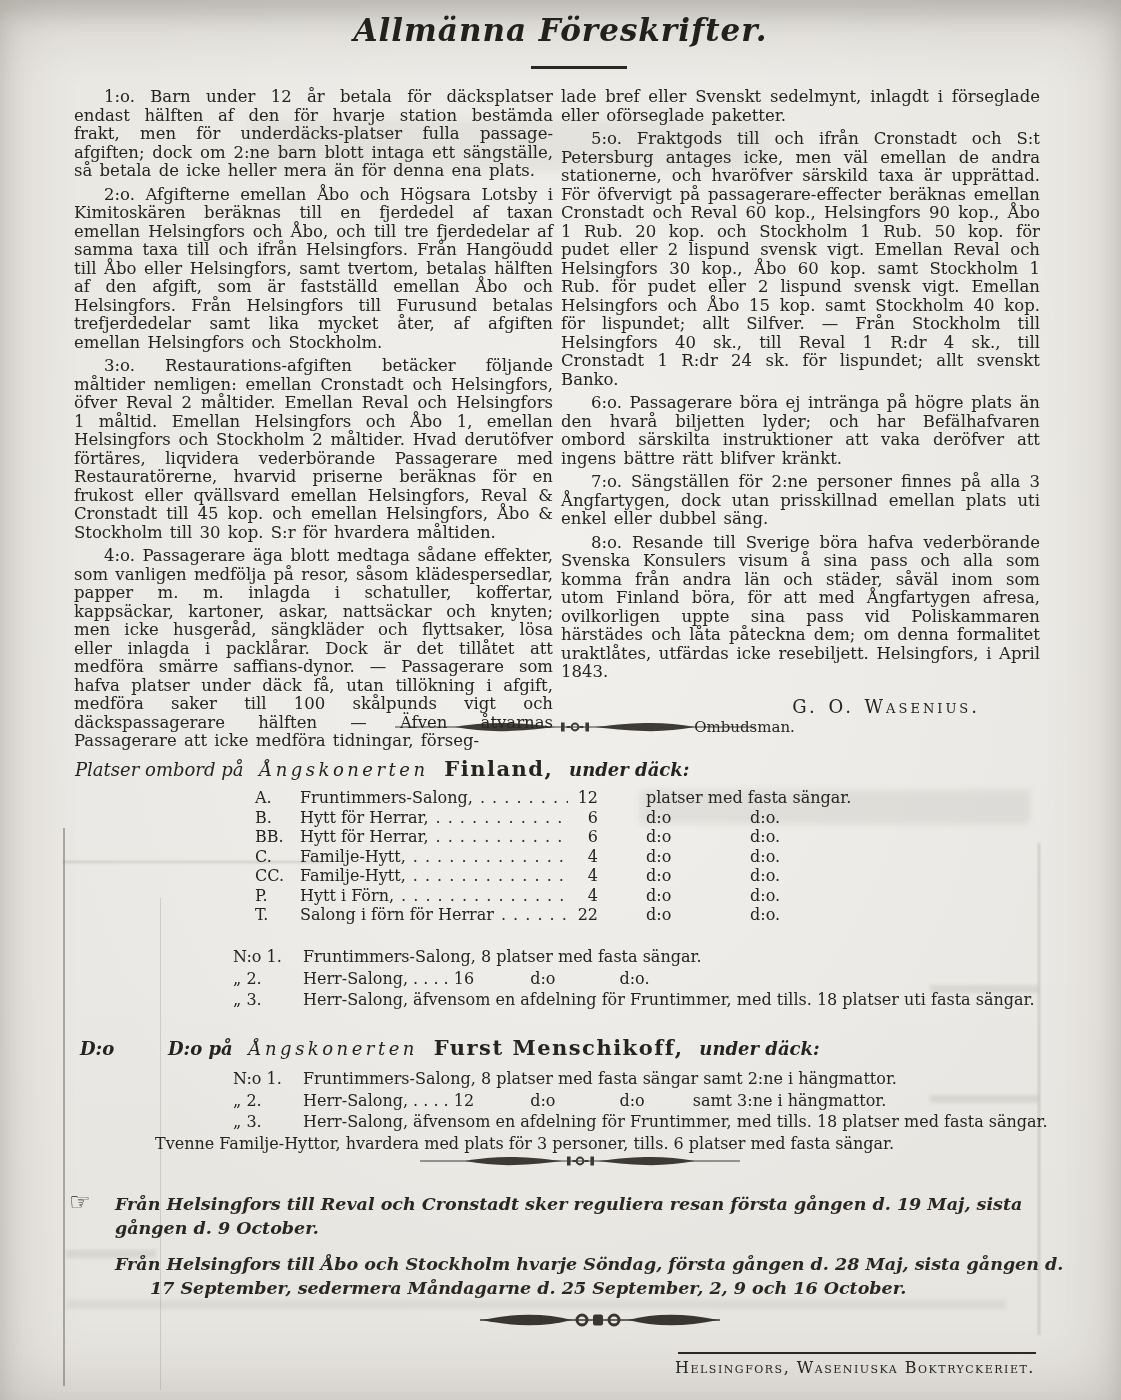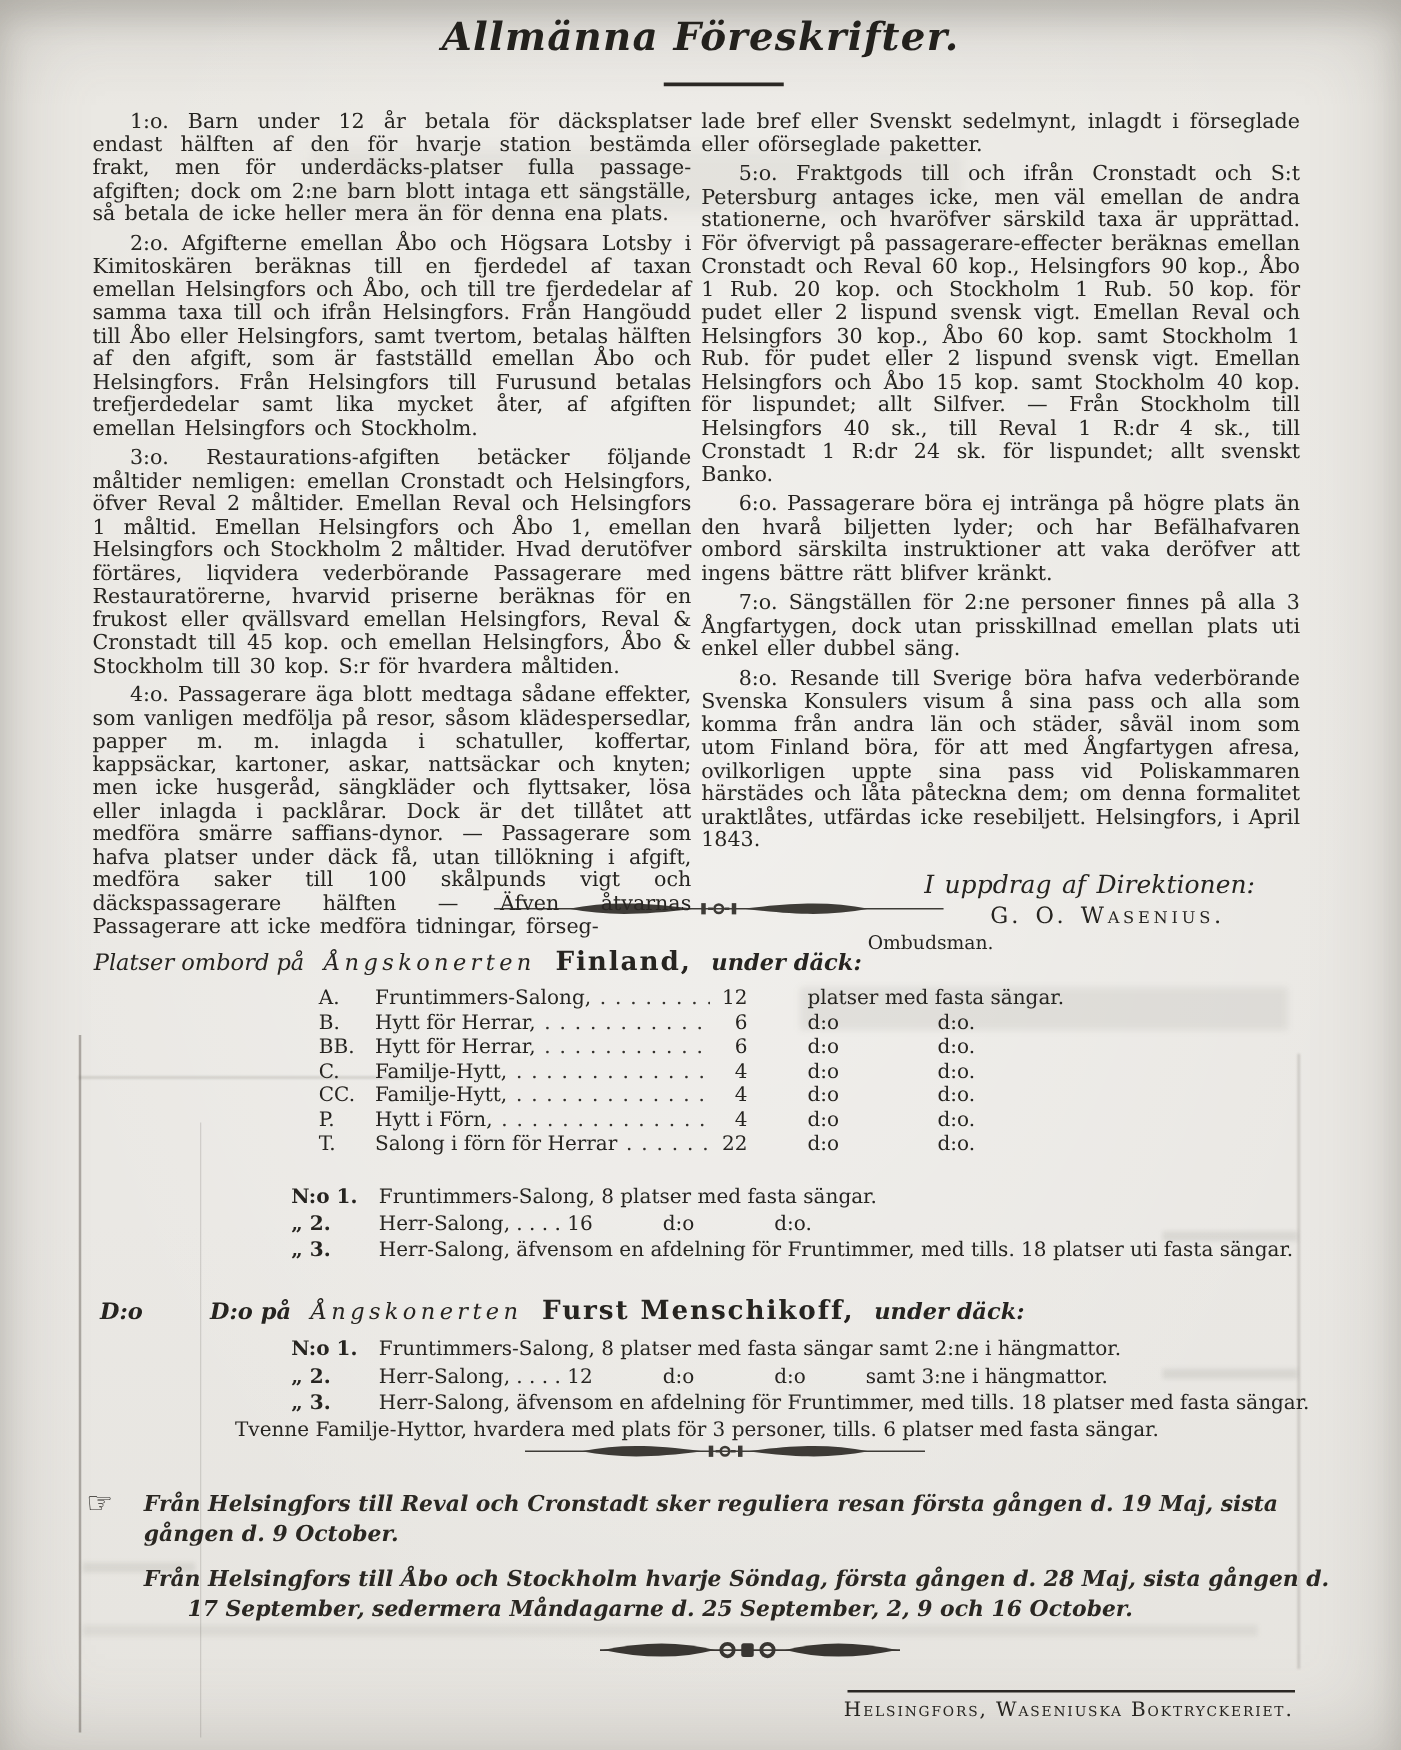--- a/index.html
+++ b/index.html
@@ -39,23 +39,23 @@
   .frow{display:flex; margin-left:180px; font-size:16px; line-height:19.5px; white-space:nowrap;}
   .frows{margin-top:7px;}
   .fc{flex:none; width:45px;}
   .fmid{flex:none; width:268px; overflow:hidden; display:flex;}
   .fdots{padding-left:7px; letter-spacing:1px; color:#33302b;}
   .fcount{flex:none; width:30px; text-align:right;}
   .fcol1{flex:none; margin-left:48px; min-width:64px;}
   .fcol2{flex:none; margin-left:40px;}
   .nrow{display:flex; margin-left:158px; font-size:16px; line-height:21.5px; white-space:nowrap;}
   .nrows{margin-top:8px;}
-  .nlab{flex:none; width:62px; padding-right:8px; text-align:left;font-weight:bold;}
+  .nlab{flex:none; width:62px; padding-right:8px; text-align:left;}
   .g56{margin-left:56px;} .g64{margin-left:64px;} .g48{margin-left:48px;}
-  .extra{margin-left:113px; font-size:16px; line-height:21.5px; white-space:nowrap;}
+  .extra{margin-left:80px; font-size:16px; line-height:21.5px; white-space:nowrap;}
   
   .notes{position:absolute; left:75px; top:1192px; width:990px; font-style:italic; font-weight:bold;
     font-size:17.5px; line-height:24px; color:#2a2722;}
   .manicule{position:absolute; left:-6px; top:-2px; font-family:"DejaVu Sans", sans-serif;
     font-style:normal; font-size:24px; color:#201e1a;}
   .note1{margin-left:40px;}
   .note2{margin-top:12px; padding-left:75px; text-indent:-35px;}
   
   .footer-rule{position:absolute; left:678px; top:1352px; width:358px; height:2px; background:#2b2824;}
   .footer{position:absolute; left:650px; top:1358px; width:410px; text-align:center;
@@ -99,21 +99,20 @@
       <p>3:o. Restaurations-afgiften betäcker följande måltider nemligen: emellan Cronstadt och Helsingfors, öfver Reval 2 måltider. Emellan Reval och Helsingfors 1 måltid. Emellan Helsingfors och Åbo 1, emellan Helsingfors och Stockholm 2 måltider. Hvad derutöfver förtäres, liqvidera vederbörande Passagerare med Restauratörerne, hvarvid priserne beräknas för en frukost eller qvällsvard emellan Helsingfors, Reval &amp; Cronstadt till 45 kop. och emellan Helsingfors, Åbo &amp; Stockholm till 30 kop. S:r för hvardera måltiden.</p>
       <p>4:o. Passagerare äga blott medtaga sådane effekter, som vanligen medfölja på resor, såsom klädespersedlar, papper m. m. inlagda i schatuller, koffertar, kappsäckar, kartoner, askar, nattsäckar och knyten; men icke husgeråd, sängkläder och flyttsaker, lösa eller inlagda i packlårar. Dock är det tillåtet att medföra smärre saffians-dynor. — Passagerare som hafva platser under däck få, utan tillökning i afgift, medföra saker till 100 skålpunds vigt och däckspassagerare hälften — Äfven åtvarnas Passagerare att icke medföra tidningar, förseg-</p>
     </div>
     <div class="col">
       <p class="cont">lade bref eller Svenskt sedelmynt, inlagdt i förseglade eller oförseglade paketter.</p>
       <p>5:o. Fraktgods till och ifrån Cronstadt och S:t Petersburg antages icke, men väl emellan de andra stationerne, och hvaröfver särskild taxa är upprättad. För öfvervigt på passagerare-effecter beräknas emellan Cronstadt och Reval 60 kop., Helsingfors 90 kop., Åbo 1 Rub. 20 kop. och Stockholm 1 Rub. 50 kop. för pudet eller 2 lispund svensk vigt. Emellan Reval och Helsingfors 30 kop., Åbo 60 kop. samt Stockholm 1 Rub. för pudet eller 2 lispund svensk vigt. Emellan Helsingfors och Åbo 15 kop. samt Stockholm 40 kop. för lispundet; allt Silfver. — Från Stockholm till Helsingfors 40 sk., till Reval 1 R:dr 4 sk., till Cronstadt 1 R:dr 24 sk. för lispundet; allt svenskt Banko.</p>
       <p>6:o. Passagerare böra ej intränga på högre plats än den hvarå biljetten lyder; och har Befälhafvaren ombord särskilta instruktioner att vaka deröfver att ingens bättre rätt blifver kränkt.</p>
       <p>7:o. Sängställen för 2:ne personer finnes på alla 3 Ångfartygen, dock utan prisskillnad emellan plats uti enkel eller dubbel säng.</p>
       <p>8:o. Resande till Sverige böra hafva vederbörande Svenska Konsulers visum å sina pass och alla som komma från andra län och städer, såväl inom som utom Finland böra, för att med Ångfartygen afresa, ovilkorligen uppte sina pass vid Poliskammaren härstädes och låta påteckna dem; om denna formalitet uraktlåtes, utfärdas icke resebiljett.  Helsingfors, i April 1843.</p>
       <div class="sig">
-        <div class="sig-1">I uppdrag af Direktionen:</div>
         <div class="sig-2">G. O. Wasenius.</div>
         <div class="sig-3">Ombudsman.</div>
       </div>
     </div>
   </div>
 
   <div class="divider" style="left:395px; top:718px;">
     <svg width="360" height="18" viewBox="0 0 360 18">
       <g fill="#2b2824" stroke="none" opacity="0.9">
         <line x1="0" y1="9" x2="360" y2="9" stroke="#2b2824" stroke-width="1.2"></line>

